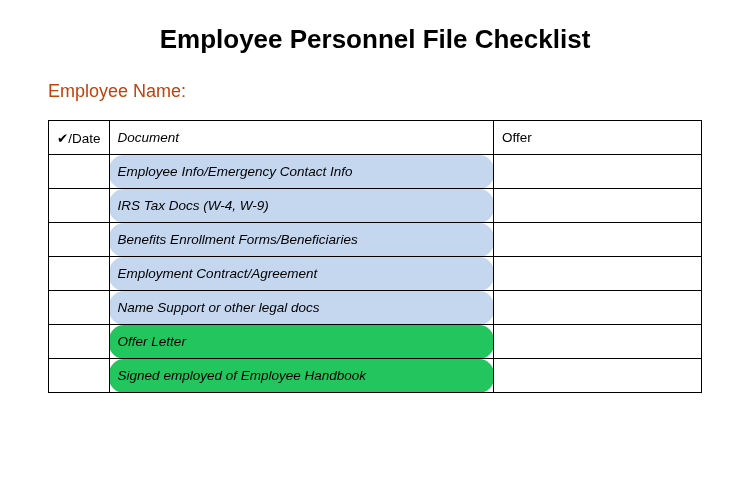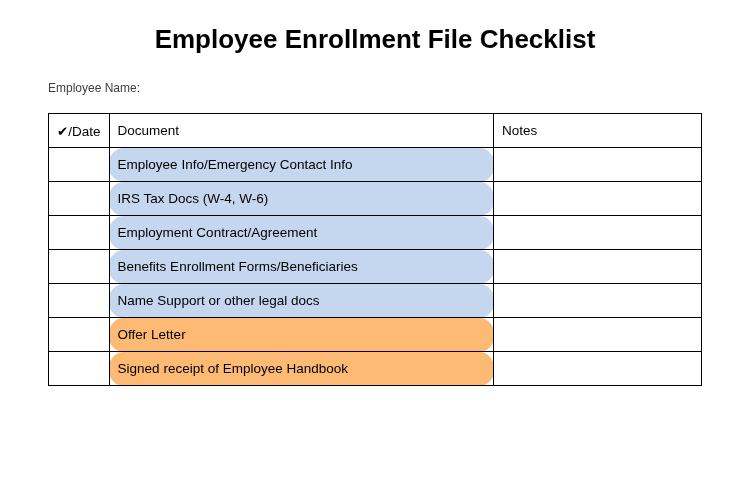--- a/index.html
+++ b/index.html
@@ -18,22 +18,22 @@
       padding: 24px 48px;
     }
     .title {
       text-align: center;
       font-size: 26px;
       font-weight: bold;
       color: #000;
       margin-bottom: 26px;
     }
     .employee-name {
-      font-size: 12px;
-      color: #404040;
+      font-size: 18px;
+      color: #c2410c;
       margin-bottom: 18px;
     }
     table {
       width: 100%;
       border-collapse: collapse;
     }
     th, td {
       border: 1.5px solid #000;
       font-size: 13.5px;
       text-align: left;
@@ -47,76 +47,77 @@
     }
     td {
       padding: 7px 8px;
       border-radius: 15px;
     }
     .col-check {
       width: 56px;
     }
     .col-doc {
       width: auto;
+      font-style: italic;
     }
     .col-notes {
       width: 208px;
     }
     .blue-cell {
       background: #c4d7ee;
     }
     .pink-cell {
-      background: #fdba74;
+      background: #22c55e;
     }
   </style>
 </head>
 <body>
 
 <div class="page">
-  <h1 class="title">Employee Enrollment File Checklist</h1>
+  <h1 class="title">Employee Personnel File Checklist</h1>
   <div class="employee-name">Employee Name:</div>
   <table>
     <thead>
       <tr>
         <th class="col-check">✔/Date</th>
         <th class="col-doc">Document</th>
-        <th class="col-notes">Notes</th>
+        <th class="col-notes">Offer</th>
       </tr>
     </thead>
     <tbody id="tbody">
     <tr>
           <td class="col-check"></td>
           <td class="col-doc blue-cell">Employee Info/Emergency Contact Info</td>
           <td class="col-notes"></td>
         </tr>
         <tr>
           <td class="col-check"></td>
-          <td class="col-doc blue-cell">IRS Tax Docs (W-4, W-6)</td>
+          <td class="col-doc blue-cell">IRS Tax Docs (W-4, W-9)</td>
+          <td class="col-notes"></td>
+        </tr>
+        <tr>
+          <td class="col-check"></td>
+          <td class="col-doc blue-cell">Benefits Enrollment Forms/Beneficiaries</td>
           <td class="col-notes"></td>
         </tr>
         <tr>
           <td class="col-check"></td>
           <td class="col-doc blue-cell">Employment Contract/Agreement</td>
-          <td class="col-notes"></td>
-        </tr>
-        <tr>
-          <td class="col-check"></td>
-          <td class="col-doc blue-cell">Benefits Enrollment Forms/Beneficiaries</td>
           <td class="col-notes"></td>
         </tr>
         <tr>
           <td class="col-check"></td>
           <td class="col-doc blue-cell">Name Support or other legal docs</td>
           <td class="col-notes"></td>
         </tr>
         <tr>
           <td class="col-check"></td>
           <td class="col-doc pink-cell">Offer Letter</td>
           <td class="col-notes"></td>
         </tr>
         <tr>
           <td class="col-check"></td>
-          <td class="col-doc pink-cell">Signed receipt of Employee Handbook</td>
+          <td class="col-doc pink-cell">Signed employed of Employee Handbook</td>
           <td class="col-notes"></td>
         </tr>
       </tbody>
   </table>
 </div>
 
 </body></html>

